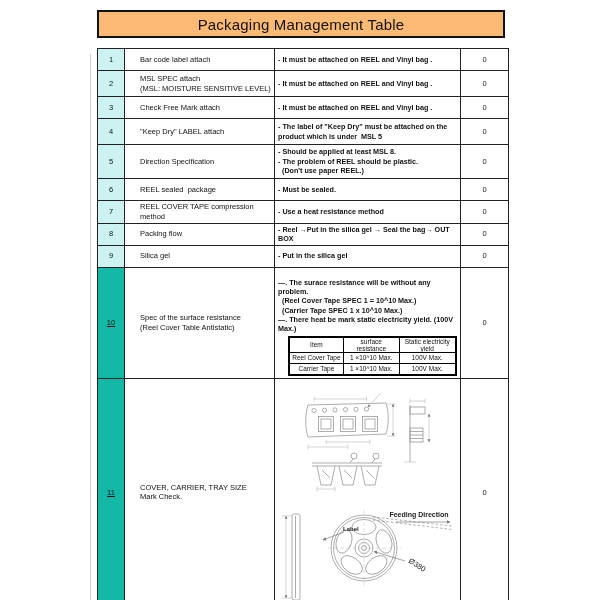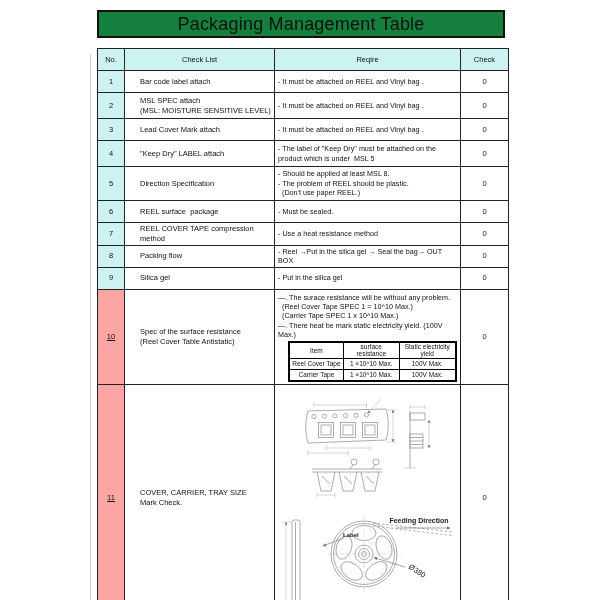--- a/index.html
+++ b/index.html
@@ -1,28 +1,28 @@
 <!DOCTYPE html>
 <html><head>
 <meta charset="utf-8">
 <style>
   html,body{margin:0;padding:0;background:#fff;}
   body{width:600px;height:600px;position:relative;font-family:"Liberation Sans",sans-serif;color:#111;overflow:hidden;}
   .print-line{position:absolute;left:90px;top:54px;width:1px;height:546px;background:#cfcfcf;}
-  .title-box{position:absolute;left:97px;top:10px;width:404px;height:24px;background:#15803d;border:2px solid #111;
-             display:flex;align-items:center;justify-content:center;font-size:18px;letter-spacing:.2px;}
+  .title-box{position:absolute;left:97px;top:10px;width:404px;height:24px;background:#fdba74;border:2px solid #111;
+             display:flex;align-items:center;justify-content:center;font-size:15px;letter-spacing:.2px;}
   table.main{position:absolute;left:97px;top:48px;border-collapse:collapse;table-layout:fixed;}
   table.main td{border:1px solid #222;padding:1px 3px;vertical-align:middle;font-size:7.5px;line-height:1.3;overflow:hidden;}
   td.hdr{background:#ccf2f2;text-align:center;font-size:8.5px;}
   td.no{background:#ccf2f2;text-align:center;font-size:8px;}
-  td.no.plain{background:#fca5a5;text-decoration:underline;}
+  td.no.plain{background:#14b8a6;text-decoration:underline;}
   td.chk{ text-align:center;font-size:14px;color:#222;}
   .line{display:block;white-space:pre-wrap;}
   .cl{font-size:7.5px;margin-left:12px;}
-  .rq{font-size:7.2px;}
+  .rq{font-size:7.2px;font-weight:bold;}
   table.sub{border-collapse:collapse;margin:2px 0 1px 10px;border:2px solid #000;}
   table.sub td{border:1px solid #000;font-size:6.5px;text-align:center;padding:0 2px;height:10px;line-height:1.1;}
   td.drawcell{padding:0;position:relative;}
   svg{display:block;}
   .dtxt{fill:#222;font-family:"Liberation Sans",sans-serif;}
 </style>
 </head>
 <body>
 
 <div class="print-line"></div>
@@ -31,26 +31,20 @@
 
 <table class="main">
   <colgroup>
       <col style="width:27px">
       <col style="width:150px">
       <col style="width:181px">
       <col style="width:48px">
     </colgroup>
 
   <tbody>
-      <tr style="height:22px">
-    <td class="hdr">No.</td>
-    <td class="hdr">Check List</td>
-    <td class="hdr">Reqire</td>
-    <td class="hdr">Check</td>
-  </tr>
 
   <tr style="height:22px">
     <td class="no">1</td>
     <td>
           <span class="line cl">Bar code label attach</span>
         </td>
     <td>
           <span class="line rq">- It must be attached on REEL and Vinyl bag .</span>
         </td>
     <td class="chk">0</td>
@@ -64,21 +58,21 @@
     </td>
     <td>
           <span class="line rq">- It must be attached on REEL and Vinyl bag .</span>
         </td>
     <td class="chk">0</td>
   </tr>
 
   <tr style="height:22px">
     <td class="no">3</td>
     <td>
-          <span class="line cl">Lead Cover Mark attach</span>
+          <span class="line cl">Check Free Mark attach</span>
         </td>
     <td>
           <span class="line rq">- It must be attached on REEL and Vinyl bag .</span>
         </td>
     <td class="chk">0</td>
   </tr>
 
   <tr style="height:26px">
     <td class="no">4</td>
     <td>
@@ -100,21 +94,21 @@
       <span class="line rq">- Should be applied at least MSL 8.</span>
       <span class="line rq">- The problem of REEL should be plastic.</span>
       <span class="line rq">  (Don't use paper REEL.)</span>
     </td>
     <td class="chk">0</td>
   </tr>
 
   <tr style="height:22px">
     <td class="no">6</td>
     <td>
-          <span class="line cl">REEL surface  package</span>
+          <span class="line cl">REEL sealed  package</span>
         </td>
     <td>
           <span class="line rq">- Must be sealed.</span>
         </td>
     <td class="chk">0</td>
   </tr>
 
   <tr style="height:22px">
     <td class="no">7</td>
     <td>
@@ -147,21 +141,21 @@
         </td>
     <td class="chk">0</td>
   </tr>
 
   <tr style="height:77px">
     <td class="no plain">10</td>
     <td>
       <span class="line cl">Spec of the surface resistance</span>
       <span class="line cl">(Reel Cover Table Antistatic)</span>
     </td>
-    <td style="vertical-align:top;padding-top:3px;">
+    <td style="vertical-align:top;padding-top:10px;">
       <span class="line rq">—. The surace resistance will be without any problem.</span>
       <span class="line rq">  (Reel Cover Tape SPEC 1 = 10^10 Max.)</span>
       <span class="line rq">  (Carrier Tape SPEC 1 x 10^10 Max.)</span>
       <span class="line rq">—. There heat be mark static electricity yield. (100V Max.)</span>
       <table class="sub">
         <tbody>
               <tr>
           <td style="width:52px">Item</td>
           <td style="width:53px">surface resistance</td>
           <td style="width:54px">Static electricity yield</td>

